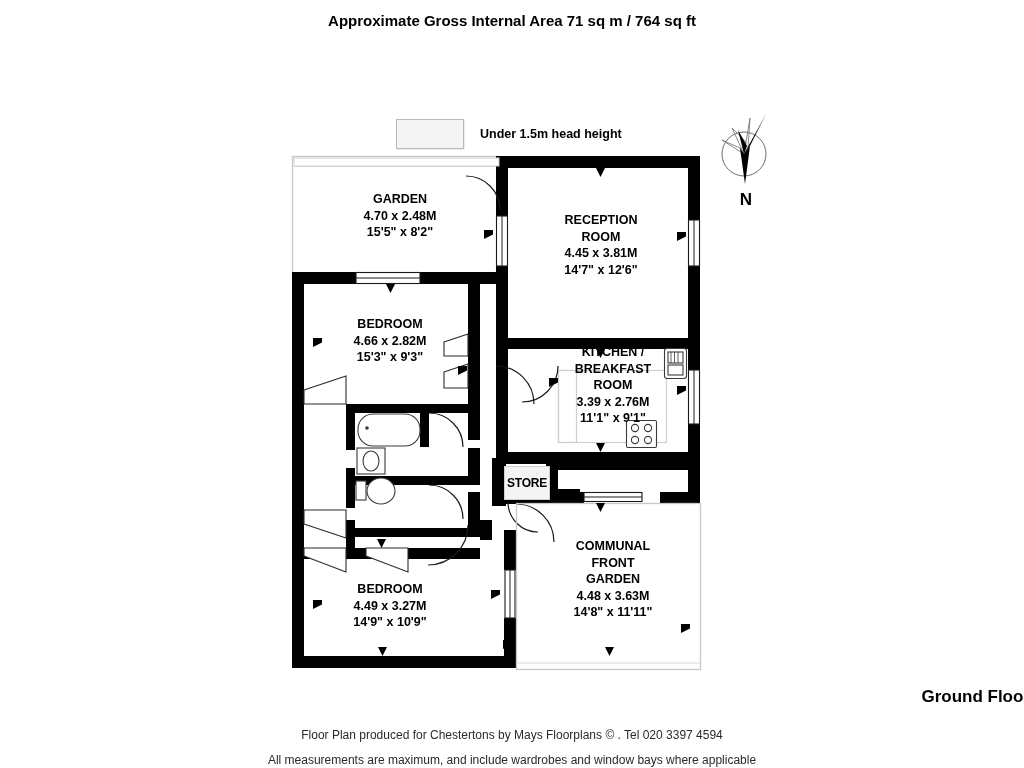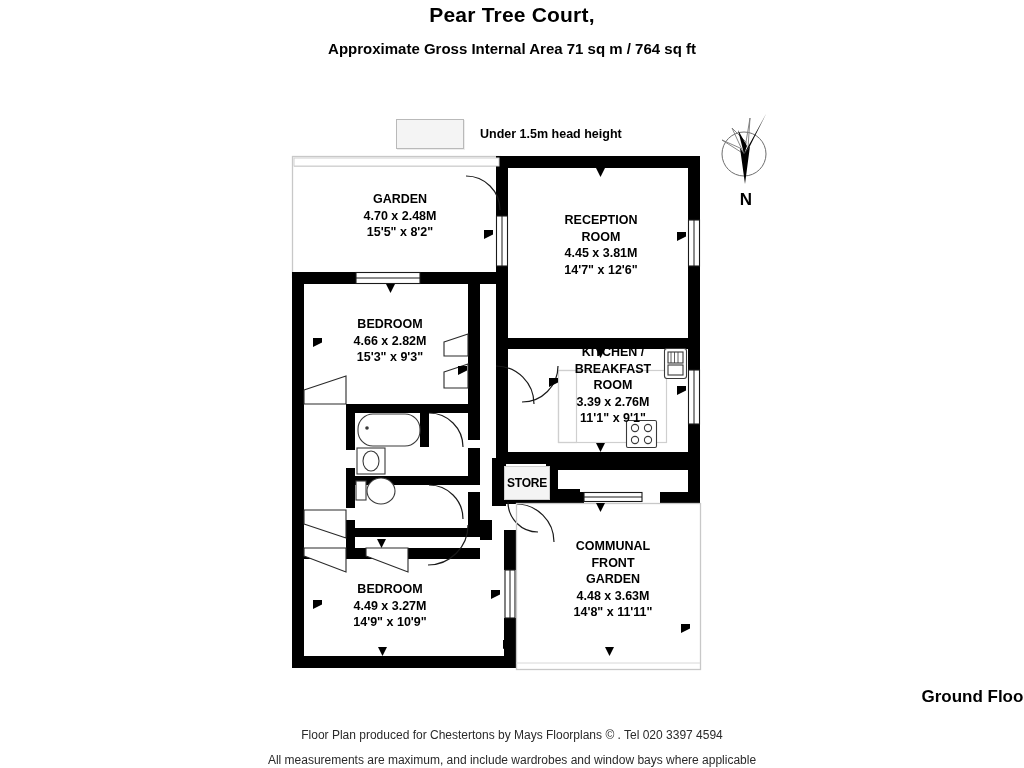--- a/index.html
+++ b/index.html
@@ -162,21 +162,20 @@
     font-size: 12px;
     line-height: 17px;
     color: #2a2a2a;
   }
   #footer div { white-space: nowrap; margin-top: 8px; }
 </style>
 </head>
 <body>
 
 <div id="header">
-  <div class="title-line" id="title-1">Pear Tree Court,</div>
   <div id="subtitle-area">Approximate Gross Internal Area 71 sq m  /  764 sq ft</div>
 </div>
 
 <div id="legend">
   <div id="legend-swatch"></div>
   <div id="legend-label">Under 1.5m head height</div>
 </div>
 
 <div id="compass">
   <svg width="64" height="88" viewBox="0 0 64 88">

